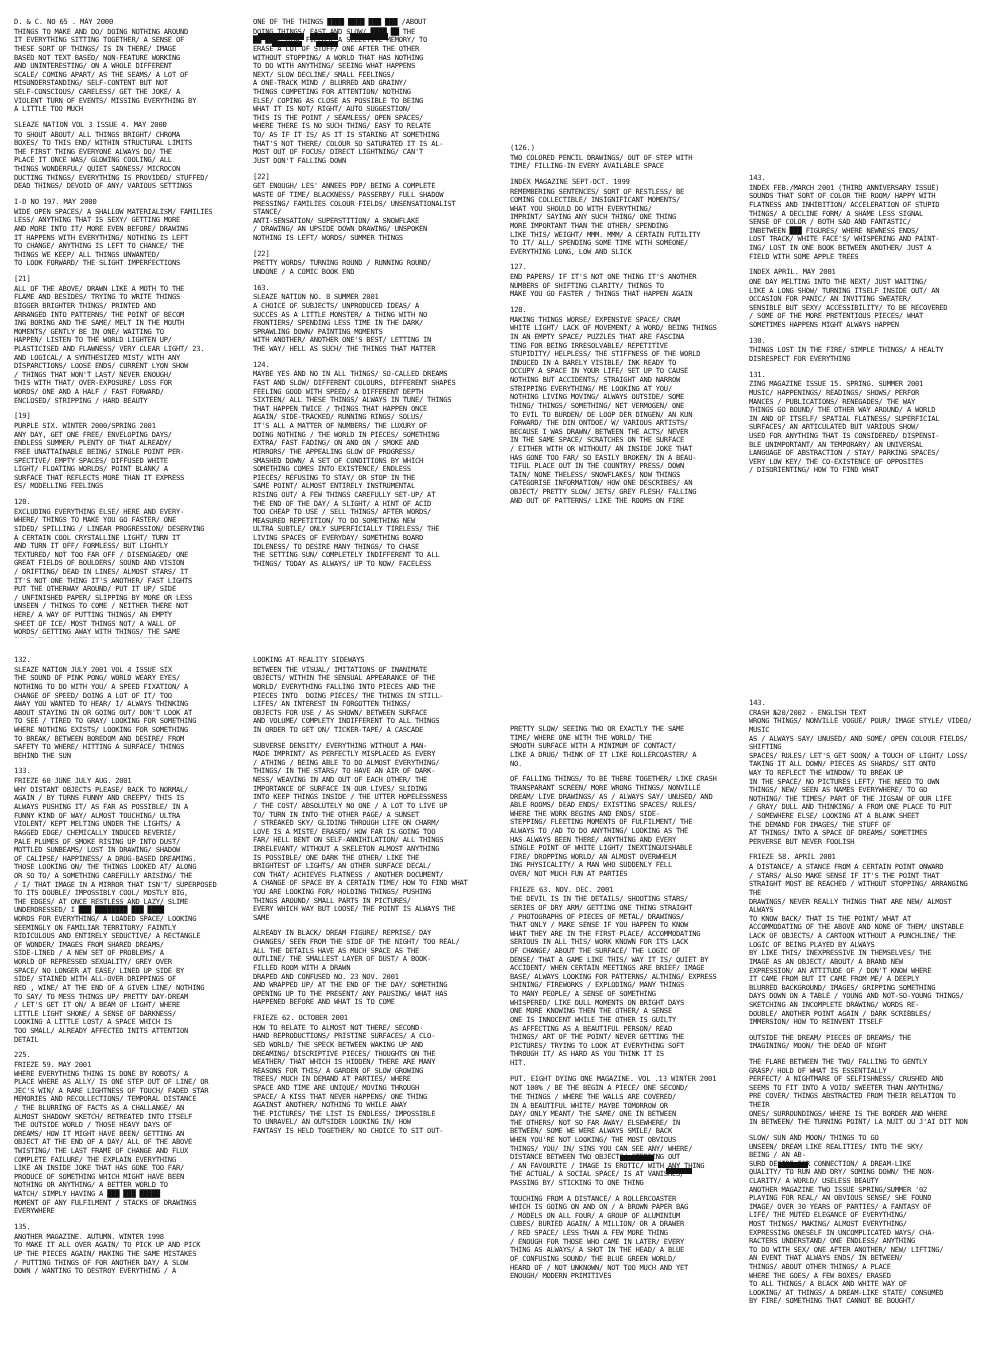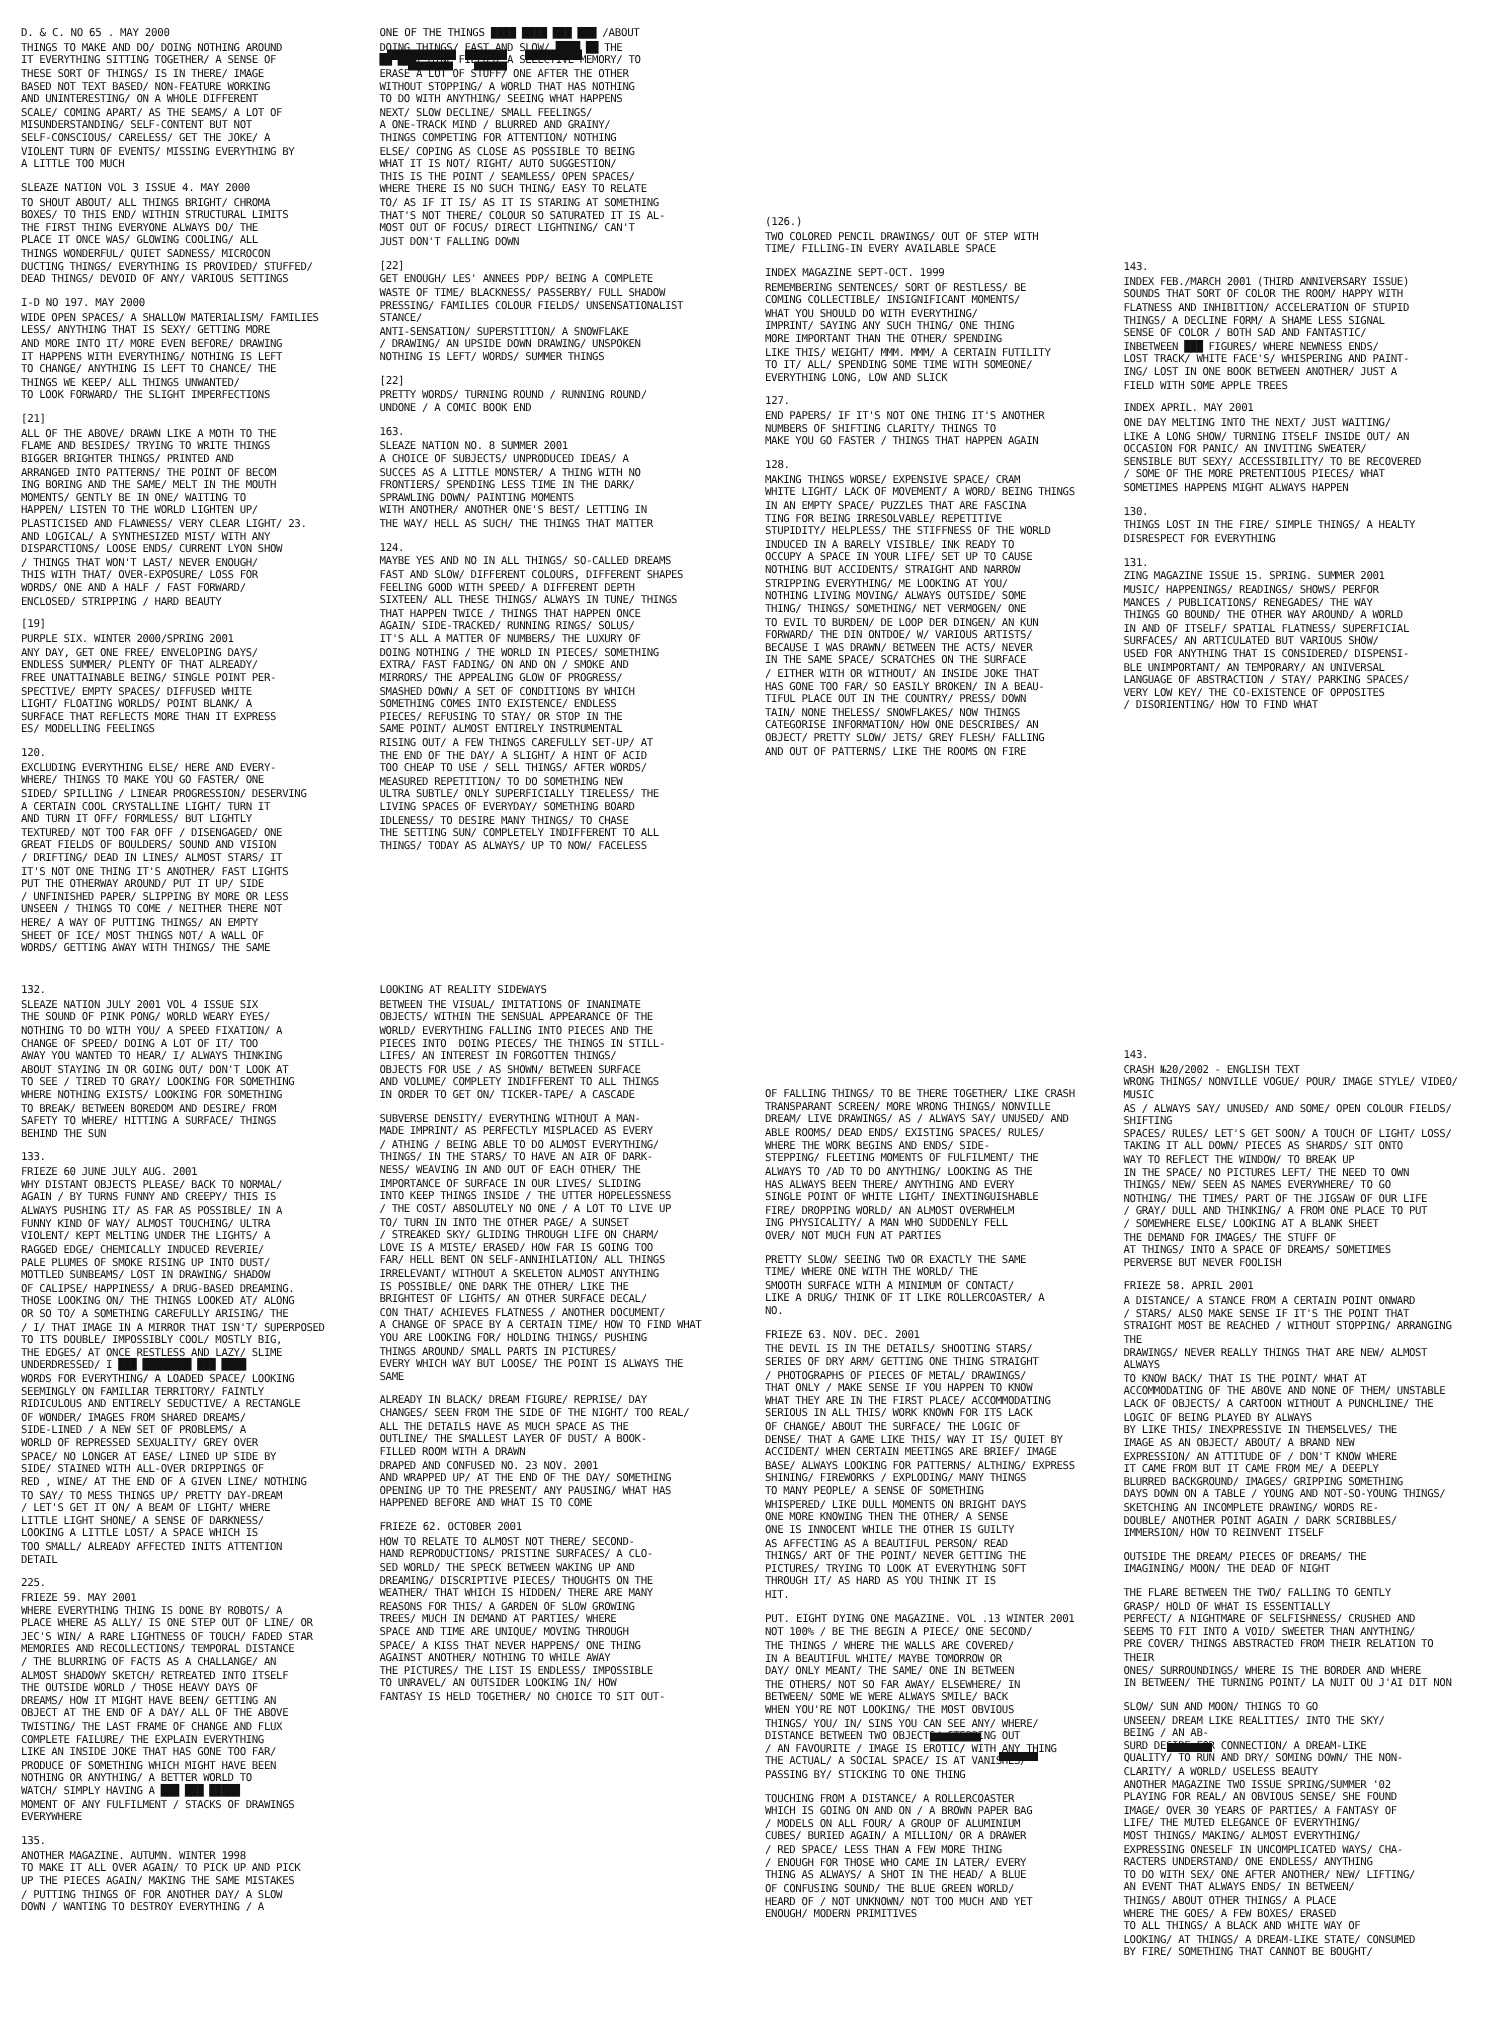--- a/index.html
+++ b/index.html
@@ -484,40 +484,40 @@
 TO UNRAVEL/ AN OUTSIDER LOOKING IN/ HOW
 FANTASY IS HELD TOGETHER/ NO CHOICE TO SIT OUT-</div>
         </div>
       </div>
     </div>
 
     <div class="half half-right">
       <div class="col col-a">
         <div class="chunk">
           <div class="ref"></div>
+          <div class="body-text">PRETTY SLOW/ SEEING TWO OR EXACTLY THE SAME
+TIME/ WHERE ONE WITH THE WORLD/ THE
+SMOOTH SURFACE WITH A MINIMUM OF CONTACT/
+LIKE A DRUG/ THINK OF IT LIKE ROLLERCOASTER/ A
+NO.</div>
+        </div>
+        <div class="chunk">
+          <div class="ref"></div>
           <div class="body-text">OF FALLING THINGS/ TO BE THERE TOGETHER/ LIKE CRASH
 TRANSPARANT SCREEN/ MORE WRONG THINGS/ NONVILLE
 DREAM/ LIVE DRAWINGS/ AS / ALWAYS SAY/ UNUSED/ AND
 ABLE ROOMS/ DEAD ENDS/ EXISTING SPACES/ RULES/
 WHERE THE WORK BEGINS AND ENDS/ SIDE-
 STEPPING/ FLEETING MOMENTS OF FULFILMENT/ THE
 ALWAYS TO /AD TO DO ANYTHING/ LOOKING AS THE
 HAS ALWAYS BEEN THERE/ ANYTHING AND EVERY
 SINGLE POINT OF WHITE LIGHT/ INEXTINGUISHABLE
 FIRE/ DROPPING WORLD/ AN ALMOST OVERWHELM
 ING PHYSICALITY/ A MAN WHO SUDDENLY FELL
 OVER/ NOT MUCH FUN AT PARTIES</div>
-        </div>
-        <div class="chunk">
-          <div class="ref"></div>
-          <div class="body-text">PRETTY SLOW/ SEEING TWO OR EXACTLY THE SAME
-TIME/ WHERE ONE WITH THE WORLD/ THE
-SMOOTH SURFACE WITH A MINIMUM OF CONTACT/
-LIKE A DRUG/ THINK OF IT LIKE ROLLERCOASTER/ A
-NO.</div>
         </div>
         <div class="chunk">
           <div class="ref">FRIEZE 63. NOV. DEC. 2001</div>
           <div class="body-text">THE DEVIL IS IN THE DETAILS/ SHOOTING STARS/
 SERIES OF DRY ARM/ GETTING ONE THING STRAIGHT
 / PHOTOGRAPHS OF PIECES OF METAL/ DRAWINGS/
 THAT ONLY / MAKE SENSE IF YOU HAPPEN TO KNOW
 WHAT THEY ARE IN THE FIRST PLACE/ ACCOMMODATING
 SERIOUS IN ALL THIS/ WORK KNOWN FOR ITS LACK
 OF CHANGE/ ABOUT THE SURFACE/ THE LOGIC OF

